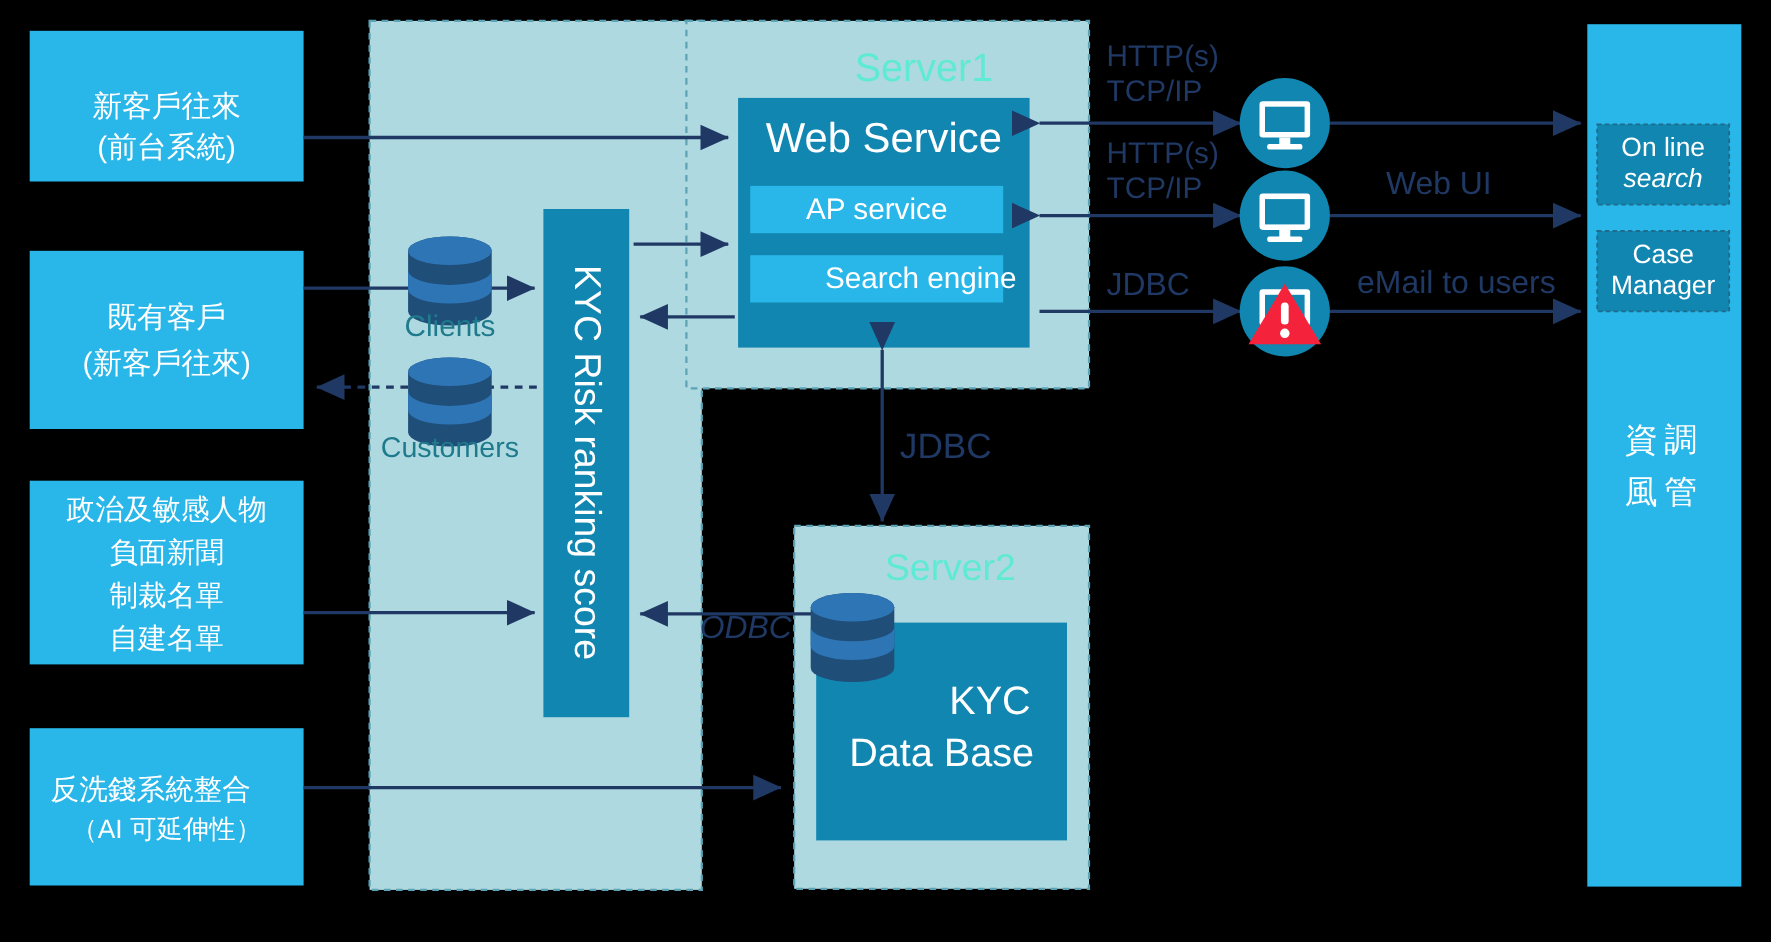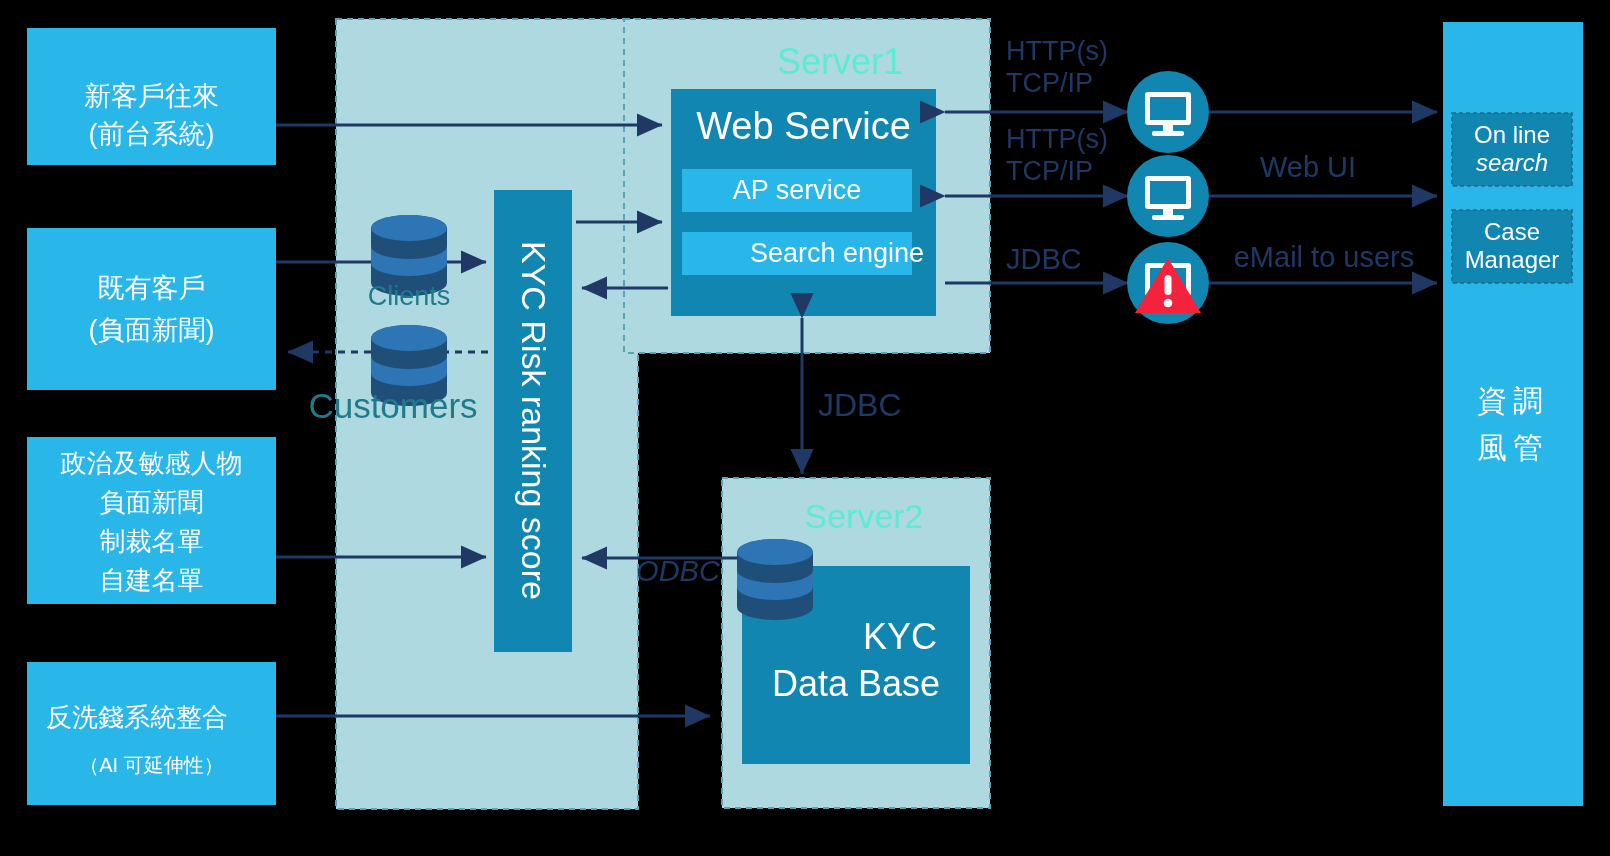--- a/index.html
+++ b/index.html
@@ -158,32 +158,32 @@
       <path d="M1168,258 L1201,313 L1135,313 z" fill="#F5223C"></path>
       <rect x="1164.5" y="275" width="7" height="20" rx="3.5" fill="#FFFFFF"></rect>
       <circle cx="1168" cy="303" r="4.3" fill="#FFFFFF"></circle>
     </g>
   </svg>
 
   <div class="txt white-lbl" style="left:27px; top:28px; width:249px; height:137px; font-size:27px;">新客戶往來</div>
   <div class="txt white-lbl" style="left:27px; top:28px; width:249px; height:137px; font-size:27px; padding-top:76px; box-sizing:border-box;">(前台系統)</div>
 
   <div class="txt white-lbl" style="left:27px; top:228px; width:249px; height:162px; font-size:27px; padding-bottom:40px; box-sizing:border-box;">既有客戶</div>
-  <div class="txt white-lbl" style="left:27px; top:228px; width:249px; height:162px; font-size:27px; padding-top:44px; box-sizing:border-box;">(負面新聞)</div>
+  <div class="txt white-lbl" style="left:27px; top:228px; width:249px; height:162px; font-size:27px; padding-top:44px; box-sizing:border-box;">(新客戶往來)</div>
 
   <div class="txt white-lbl" style="left:27px; top:444px; width:249px; height:38px; font-size:26px;">政治及敏感人物</div>
   <div class="txt white-lbl" style="left:27px; top:483px; width:249px; height:38px; font-size:26px;">負面新聞</div>
   <div class="txt white-lbl" style="left:27px; top:522px; width:249px; height:38px; font-size:26px;">制裁名單</div>
   <div class="txt white-lbl" style="left:27px; top:561px; width:249px; height:38px; font-size:26px;">自建名單</div>
 
   <div class="txt white-lbl" style="left:27px; top:662px; width:220px; height:143px; font-size:26px; padding-bottom:32px; box-sizing:border-box;">反洗錢系統整合</div>
-  <div class="txt white-lbl" style="left:27px; top:662px; width:249px; height:143px; font-size:20px; padding-top:44px; box-sizing:border-box;margin-top:10px;">（AI 可延伸性）</div>
+  <div class="txt white-lbl" style="left:27px; top:662px; width:249px; height:143px; font-size:24px; padding-top:44px; box-sizing:border-box;">（AI 可延伸性）</div>
 
   <div class="txt teal-lbl" style="left:334px; top:281px; width:150px; height:32px; font-size:27px;">Clients</div>
-  <div class="txt teal-lbl" style="left:309px; top:390px; width:168px; height:32px; font-size:35px;text-align:center;">Customers</div>
+  <div class="txt teal-lbl" style="left:325px; top:390px; width:168px; height:32px; font-size:26px;text-align:center;">Customers</div>
 
   <div style="position:absolute; left:494px; top:190px; width:78px; height:462px;
               display:flex; align-items:center; justify-content:center;">
     <span style="writing-mode:vertical-rl; text-orientation:mixed; color:#ffffff;
                  font-size:34px; white-space:nowrap;">KYC Risk ranking score</span>
   </div>
 
   <div class="txt server-lbl" style="left:700px; top:40px; width:280px; height:44px; font-size:36px;">Server1</div>
 
   <div class="txt white-lbl" style="left:671px; top:97px; width:265px; height:58px; font-size:38px;">Web Service</div>

